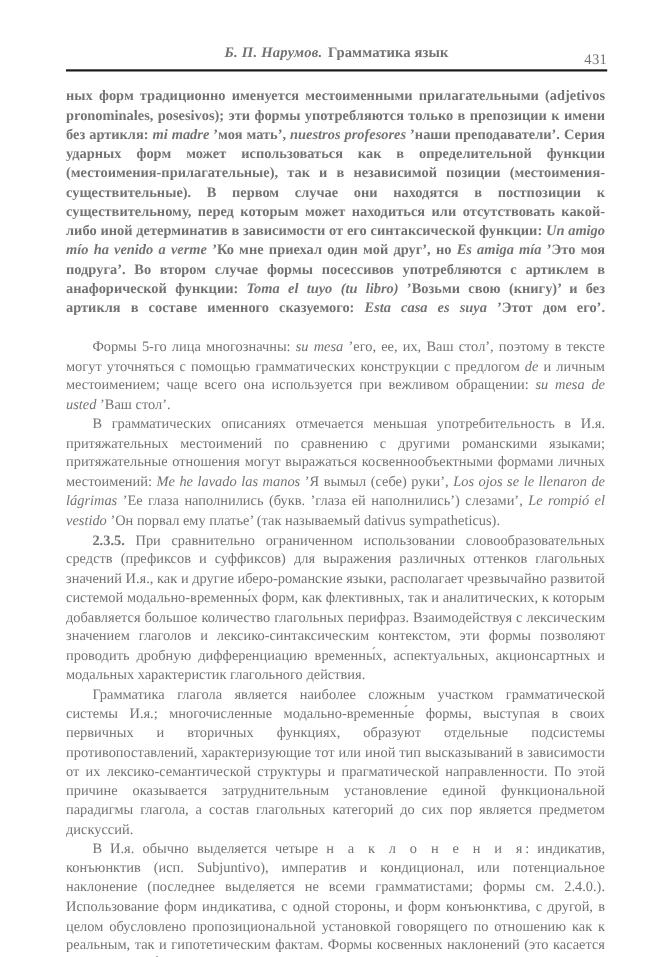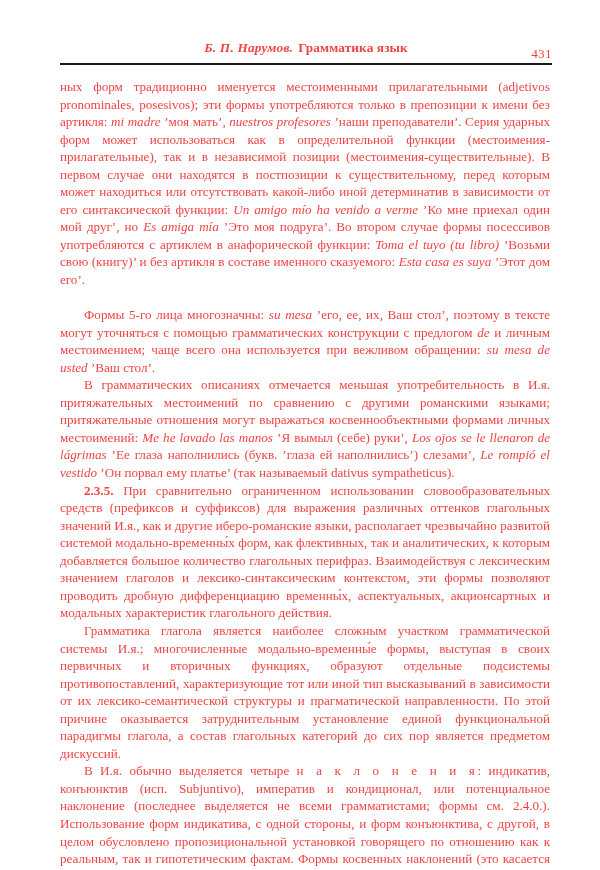--- a/index.html
+++ b/index.html
@@ -10,21 +10,21 @@
   }
 
   .page {
     position: relative;
     width: 600px;
     height: 870px;
     background: #ffffff;
     box-sizing: border-box;
     overflow: hidden;
     font-family: "Liberation Serif", "DejaVu Serif", serif;
-    color: #ef4444;
+    color: #737373;
     padding-left: 32px;
   }
 
   
   .runhead {
     position: absolute;
     left: 60px;
     right: 48px;
     top: 40px;
     height: 22px;
@@ -83,20 +83,21 @@
     text-indent: 0;
   }
 
   .para.indent {
     text-indent: 24px;
   }
 
   
   .para.full-justify {
     text-align: justify;
+    font-weight: bold;
   }
   .para.full-justify::after {
     content: "";
     display: inline-block;
     width: 100%;
   }
 
   i, .it {
     font-style: italic;
   }

